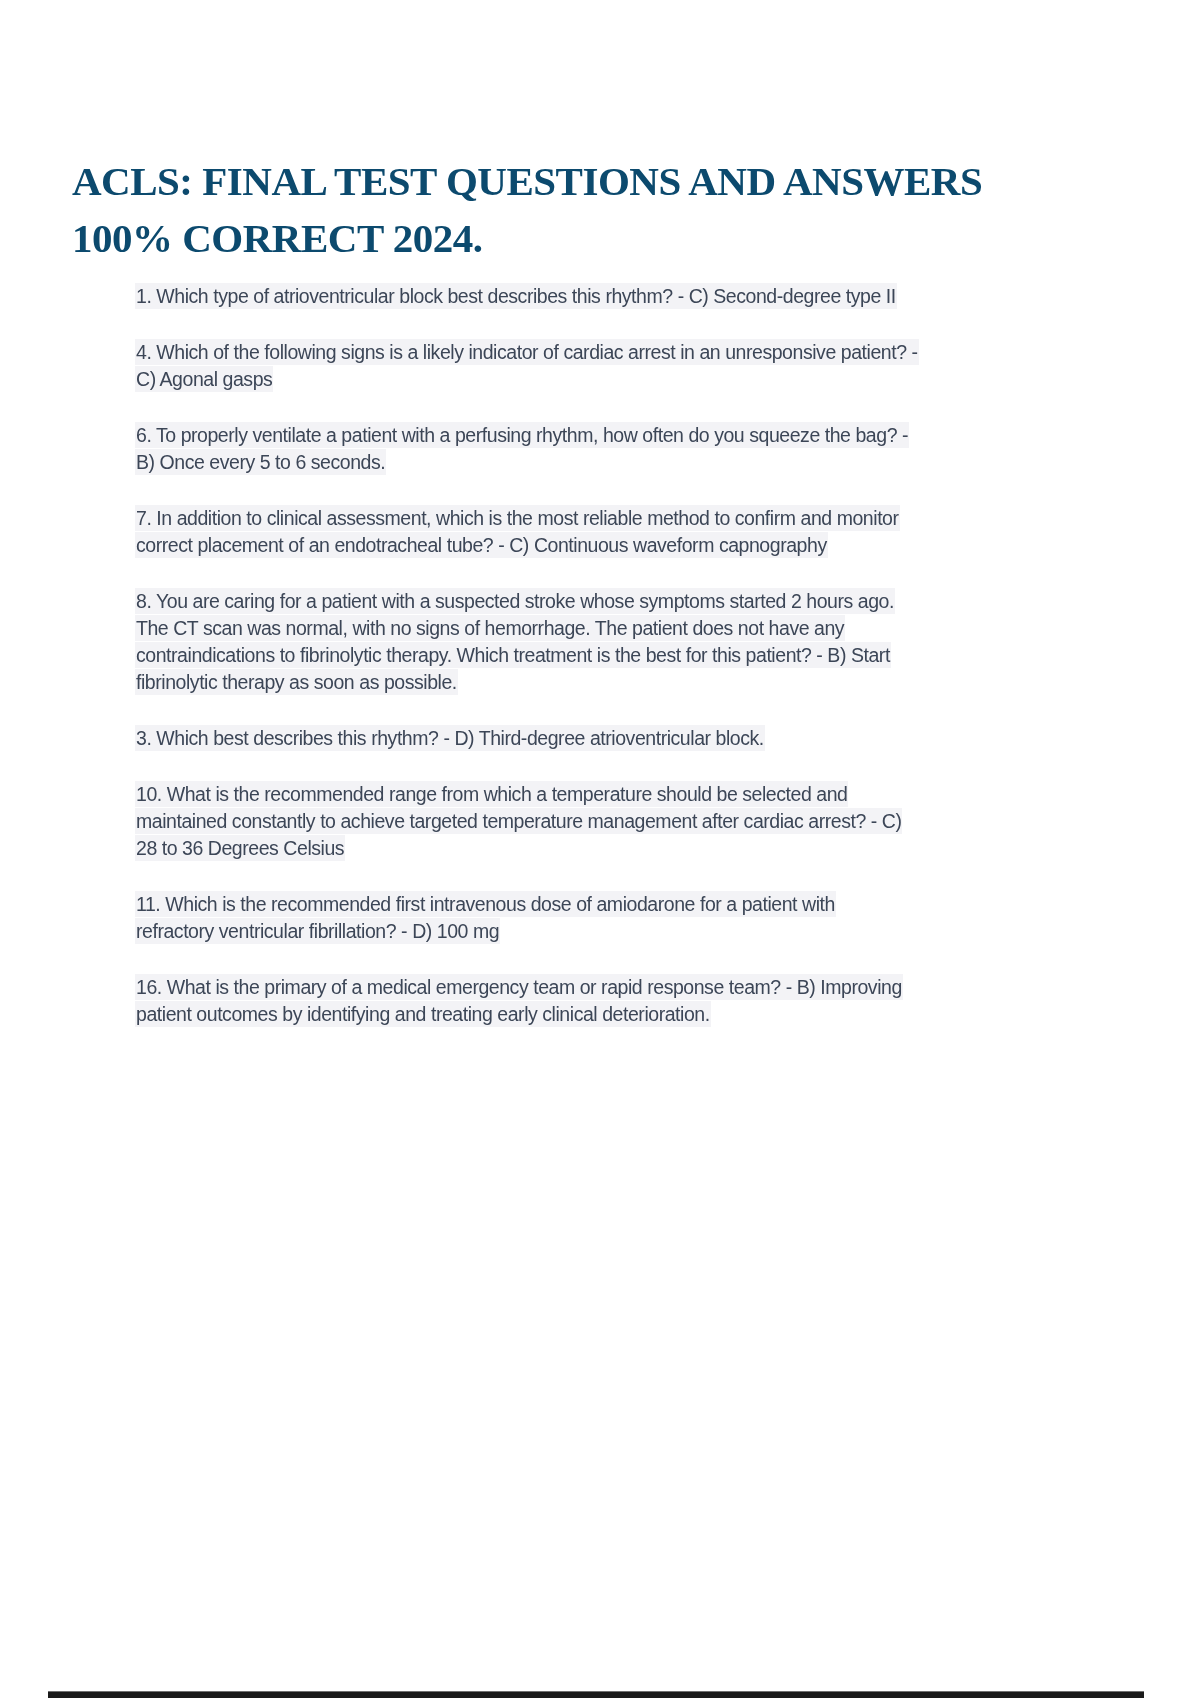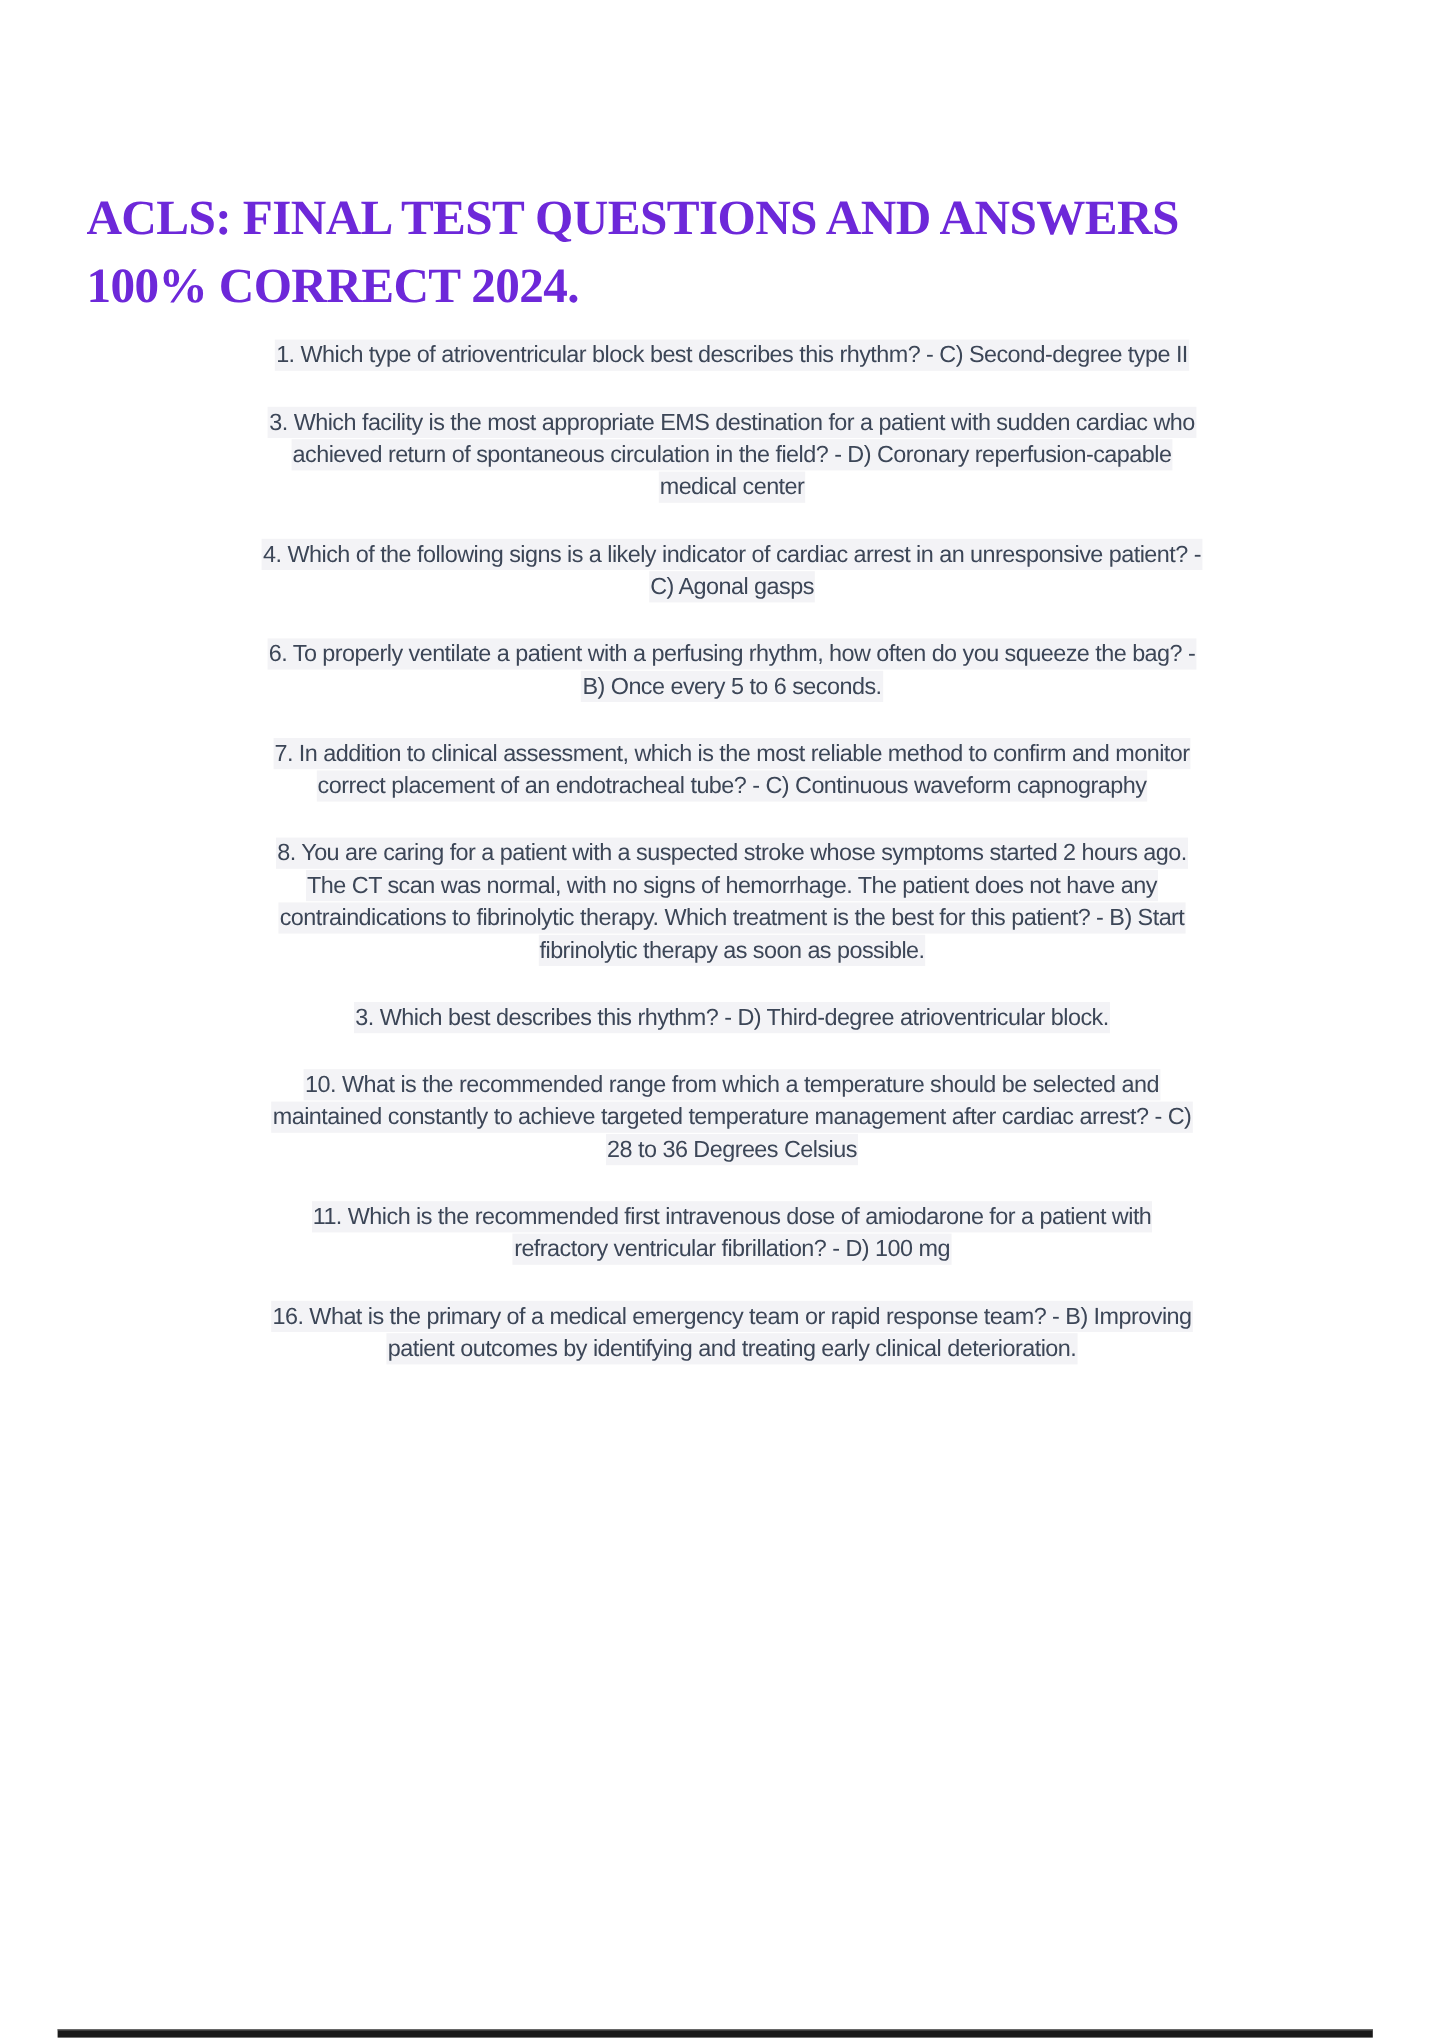--- a/index.html
+++ b/index.html
@@ -17,29 +17,28 @@
   .doc-title {
     position: absolute;
     left: 72px;
     top: 126px;
     width: 1070px;
     font-family: "Liberation Serif", serif;
     font-weight: 700;
     font-size: 41px;
     line-height: 1.38;
     letter-spacing: -0.5px;
-    color: #6d28d9;
+    color: #0c4a6e;
     white-space: pre-line;
   }
   .content {
     position: absolute;
     left: 135px;
     top: 283px;
     width: 950px;
-    text-align: center;
   }
   .question {
     margin: 0 0 29px 0;
     font-family: "Liberation Sans", sans-serif;
     font-size: 19.5px;
     line-height: 27px;
     letter-spacing: -0.45px;
     color: #3c4657;
     white-space: pre-line;
   }
@@ -62,23 +61,20 @@
 </head>
 <body>
 
 <div class="page">
 
   <h1 class="doc-title">ACLS: FINAL TEST QUESTIONS AND ANSWERS
 100% CORRECT 2024.</h1>
 
   <div class="content">
     <p class="question"><span class="hl">1. Which type of atrioventricular block best describes this rhythm? - C) Second-degree type II</span></p>
-    <p class="question"><span class="hl">3. Which facility is the most appropriate EMS destination for a patient with sudden cardiac who
-achieved return of spontaneous circulation in the field? - D) Coronary reperfusion-capable
-medical center</span></p>
     <p class="question"><span class="hl">4. Which of the following signs is a likely indicator of cardiac arrest in an unresponsive patient? -
 C) Agonal gasps</span></p>
     <p class="question"><span class="hl">6. To properly ventilate a patient with a perfusing rhythm, how often do you squeeze the bag? -
 B) Once every 5 to 6 seconds.</span></p>
     <p class="question"><span class="hl">7. In addition to clinical assessment, which is the most reliable method to confirm and monitor
 correct placement of an endotracheal tube? - C) Continuous waveform capnography</span></p>
     <p class="question"><span class="hl">8. You are caring for a patient with a suspected stroke whose symptoms started 2 hours ago.
 The CT scan was normal, with no signs of hemorrhage. The patient does not have any
 contraindications to fibrinolytic therapy. Which treatment is the best for this patient? - B) Start
 fibrinolytic therapy as soon as possible.</span></p>

